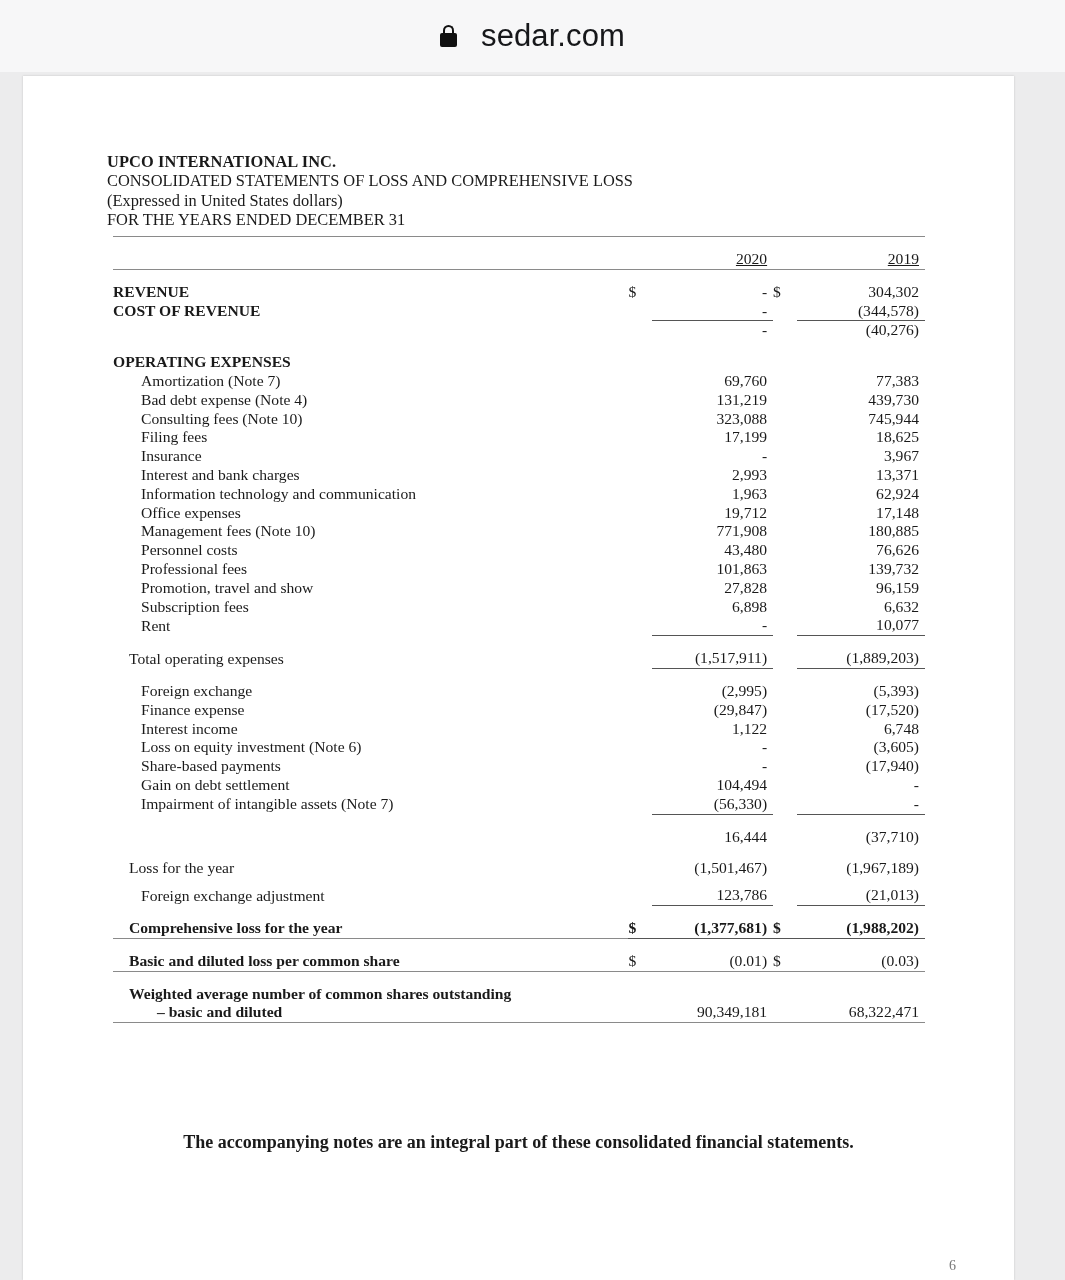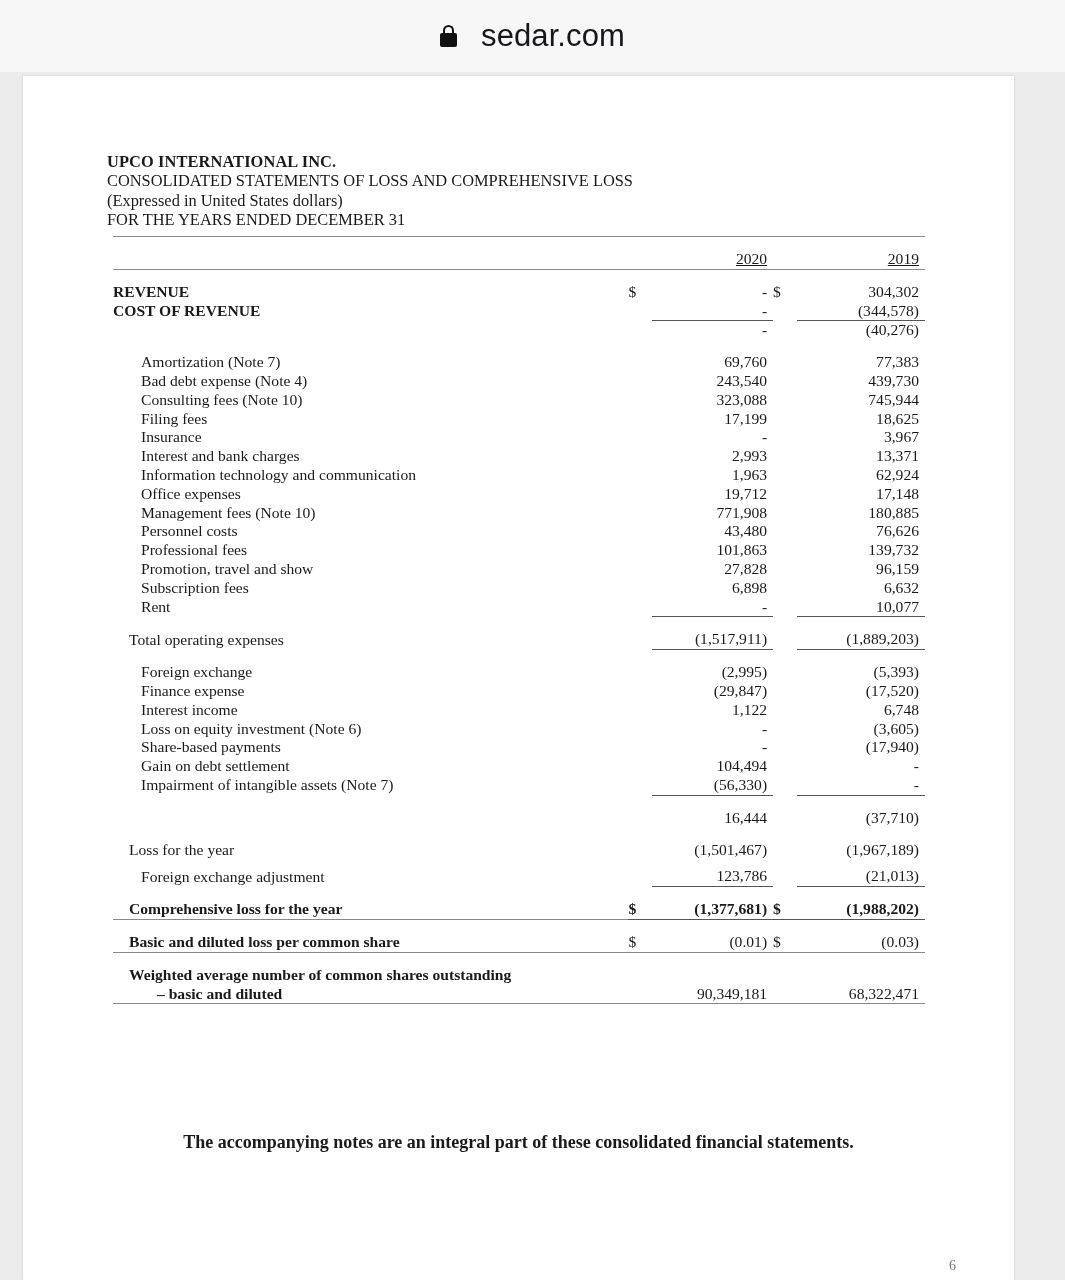--- a/index.html
+++ b/index.html
@@ -239,32 +239,39 @@
         </tr>
 
         <tr class="spacer">
           <td></td>
             <td></td>
             <td></td>
             <td></td>
             <td></td>
         </tr>
 
+        <tr>
+          <td class="c-label bold">OPERATING EXPENSES</td>
+          <td class="c-cur1"></td>
+            <td class="c-val1"></td>
+            <td class="c-cur2"></td>
+            <td class="c-val2"></td>
+        </tr>
 
         <tr>
           <td class="c-label indent1">Amortization (Note 7)</td>
           <td class="c-cur1"></td>
           <td class="c-val1">69,760</td>
           <td class="c-cur2"></td>
           <td class="c-val2">77,383</td>
         </tr>
         <tr>
           <td class="c-label indent1">Bad debt expense (Note 4)</td>
           <td class="c-cur1"></td>
-          <td class="c-val1">243,540</td>
+          <td class="c-val1">131,219</td>
           <td class="c-cur2"></td>
           <td class="c-val2">439,730</td>
         </tr>
         <tr>
           <td class="c-label indent1">Consulting fees (Note 10)</td>
           <td class="c-cur1"></td>
           <td class="c-val1">323,088</td>
           <td class="c-cur2"></td>
           <td class="c-val2">745,944</td>
         </tr>

